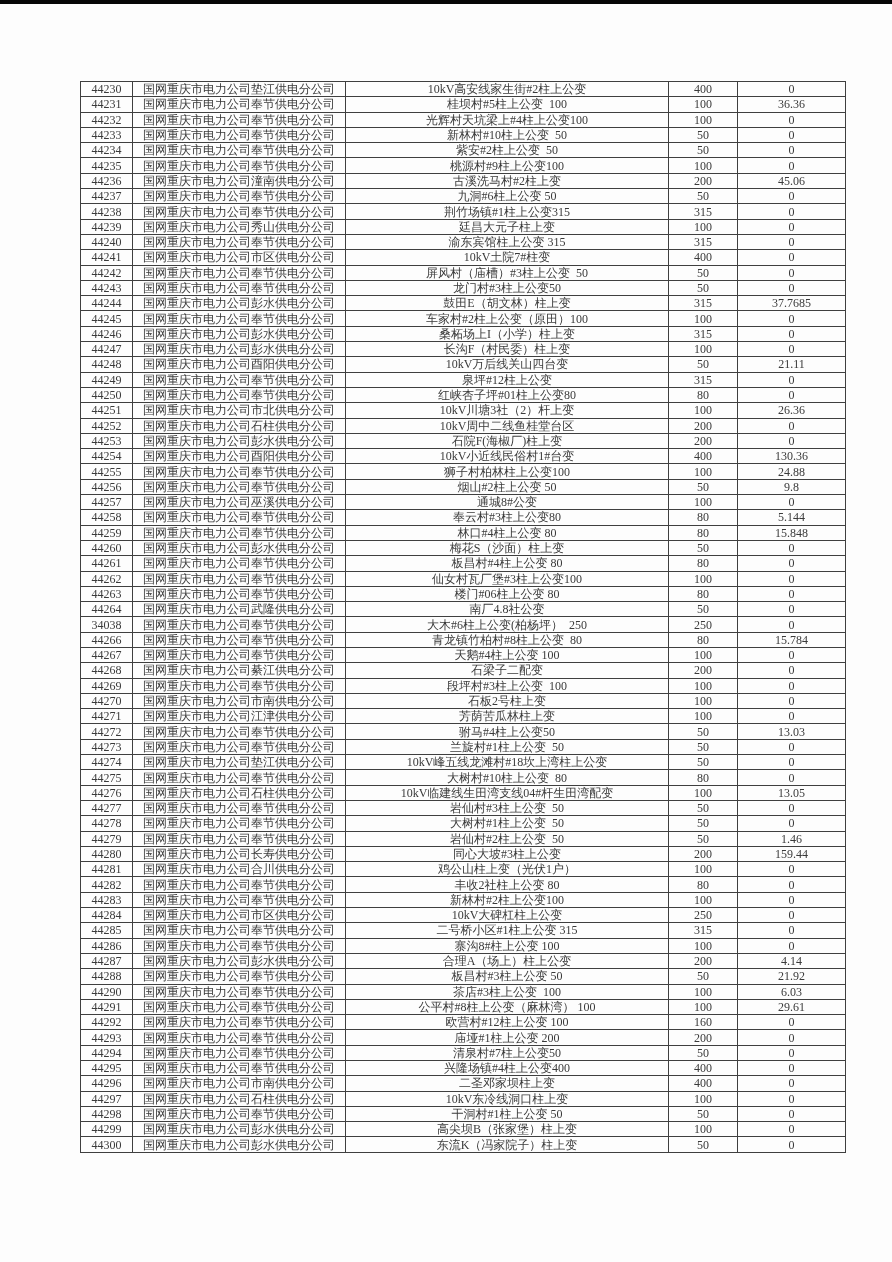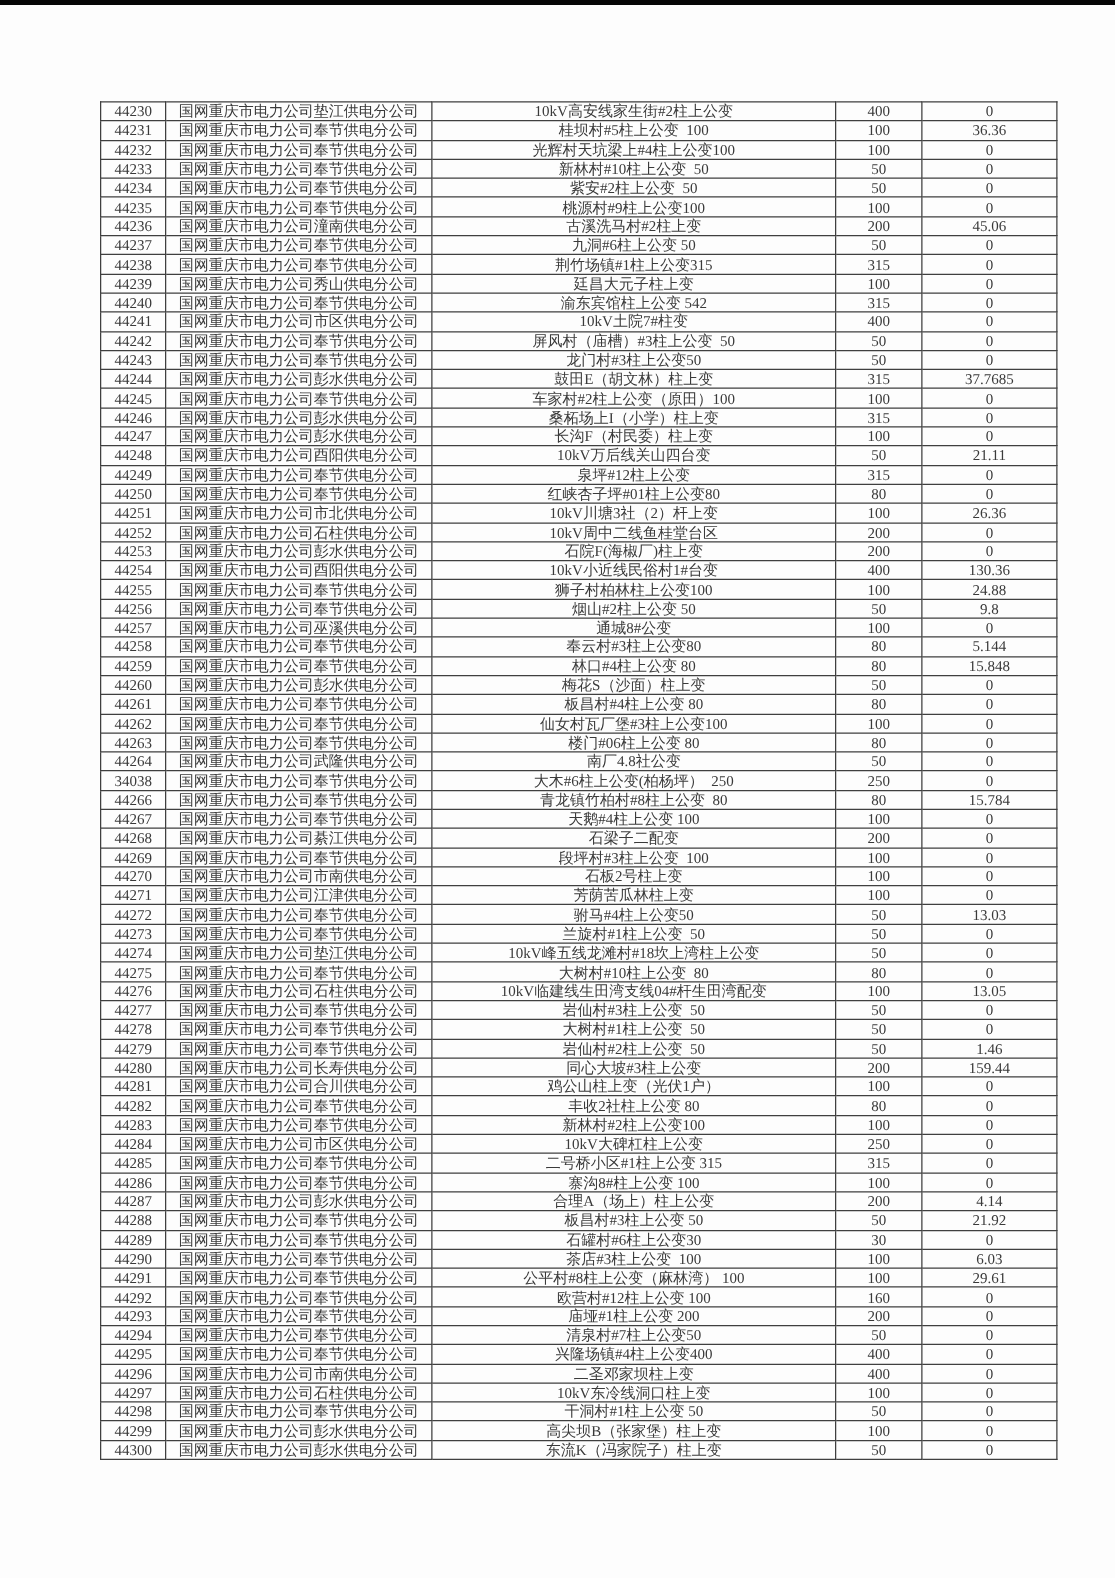--- a/index.html
+++ b/index.html
@@ -131,21 +131,21 @@
         <tr>
           <td>44239</td>
           <td>国网重庆市电力公司秀山供电分公司</td>
           <td>廷昌大元子柱上变</td>
           <td>100</td>
           <td>0</td>
         </tr>
         <tr>
           <td>44240</td>
           <td>国网重庆市电力公司奉节供电分公司</td>
-          <td>渝东宾馆柱上公变 542</td>
+          <td>渝东宾馆柱上公变 315</td>
           <td>315</td>
           <td>0</td>
         </tr>
         <tr>
           <td>44241</td>
           <td>国网重庆市电力公司市区供电分公司</td>
           <td>10kV土院7#柱变</td>
           <td>400</td>
           <td>0</td>
         </tr>
@@ -472,27 +472,20 @@
           <td>4.14</td>
         </tr>
         <tr>
           <td>44288</td>
           <td>国网重庆市电力公司奉节供电分公司</td>
           <td>板昌村#3柱上公变 50</td>
           <td>50</td>
           <td>21.92</td>
         </tr>
         <tr>
-          <td>44289</td>
-          <td>国网重庆市电力公司奉节供电分公司</td>
-          <td>石罐村#6柱上公变30</td>
-          <td>30</td>
-          <td>0</td>
-        </tr>
-        <tr>
           <td>44290</td>
           <td>国网重庆市电力公司奉节供电分公司</td>
           <td>茶店#3柱上公变  100</td>
           <td>100</td>
           <td>6.03</td>
         </tr>
         <tr>
           <td>44291</td>
           <td>国网重庆市电力公司奉节供电分公司</td>
           <td>公平村#8柱上公变（麻林湾） 100</td>

